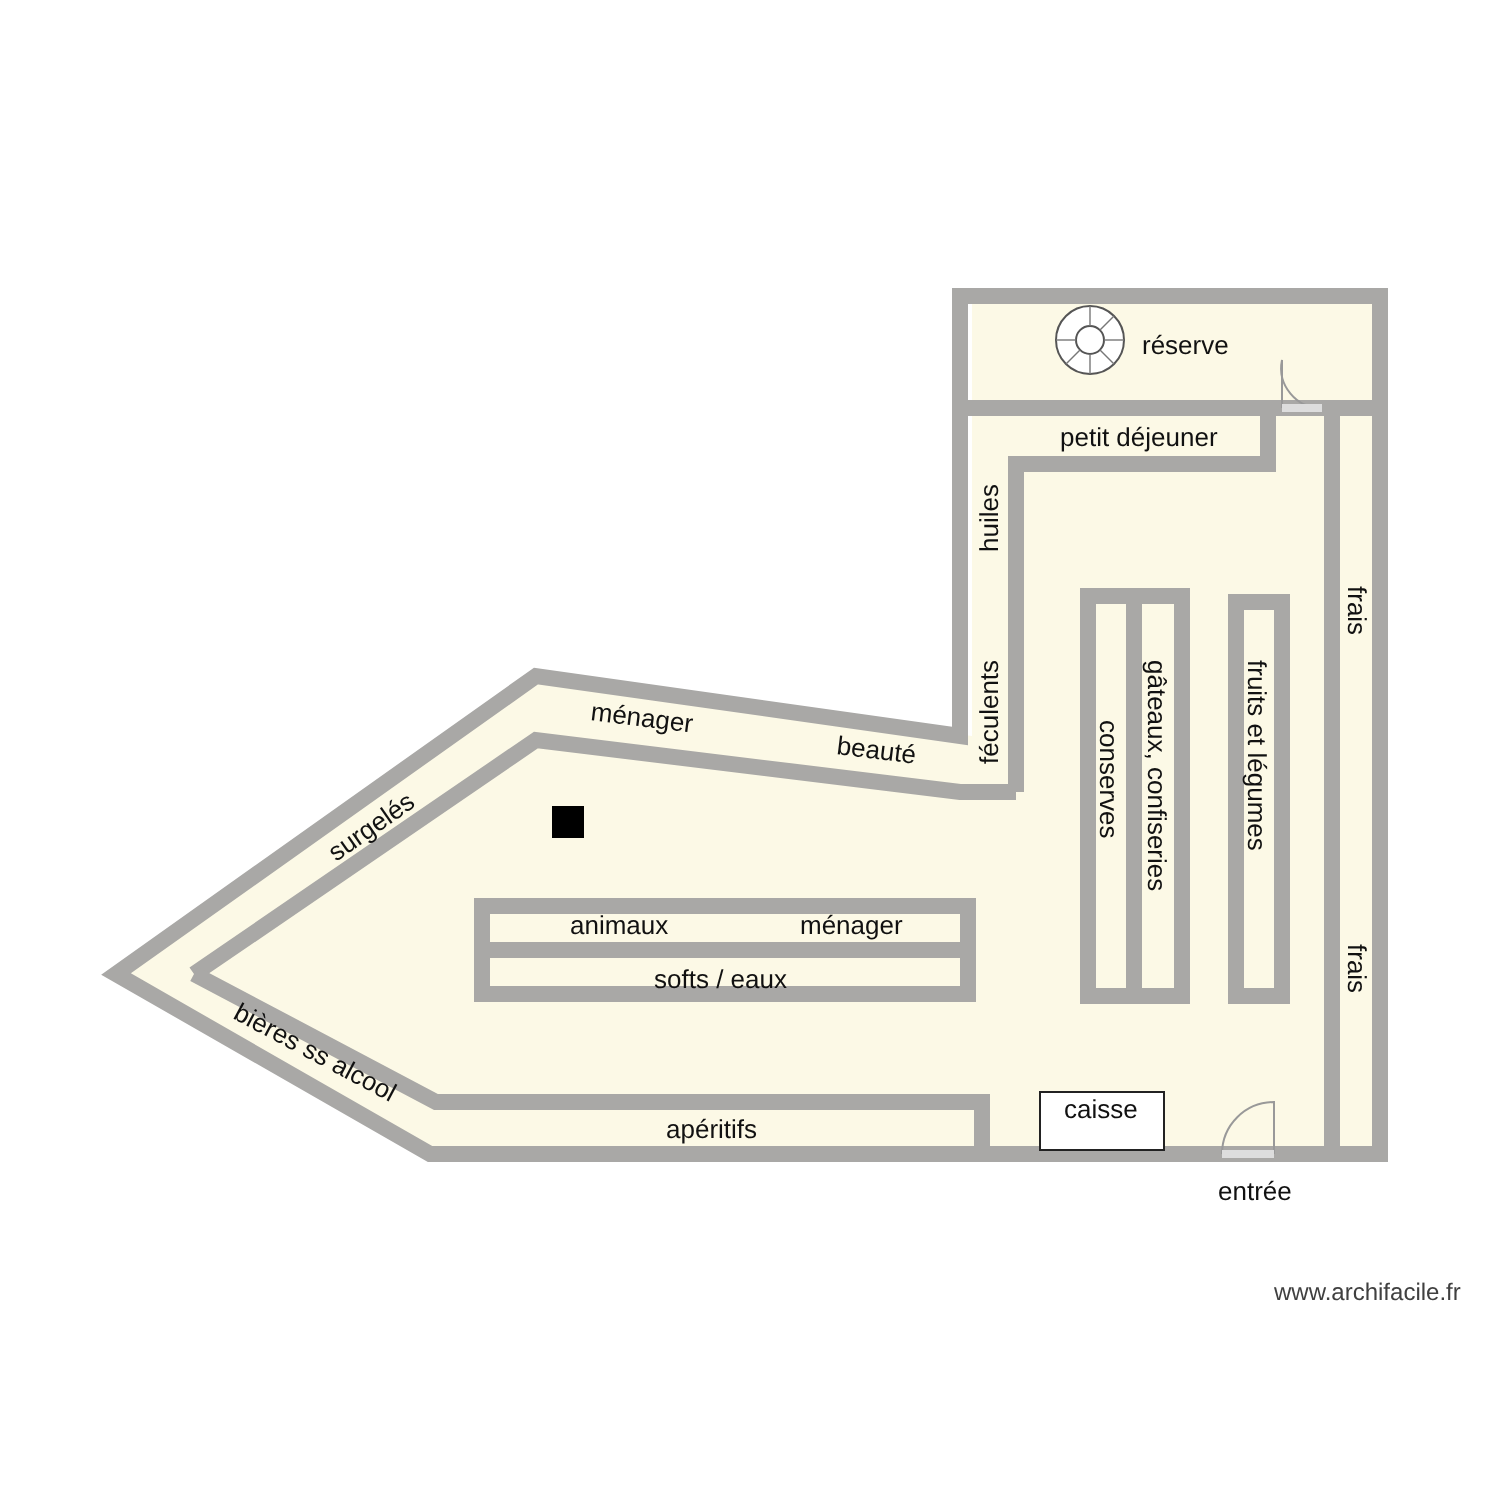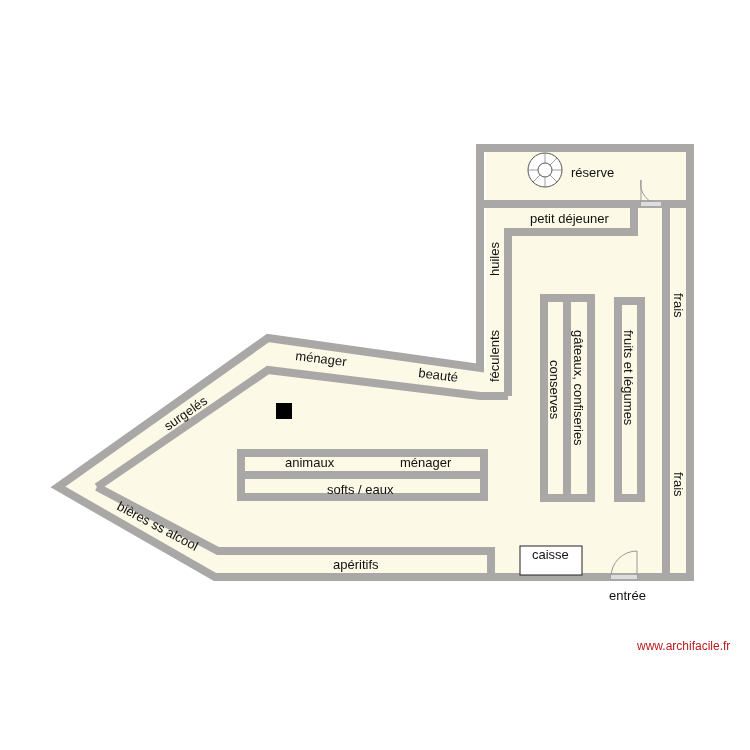--- a/index.html
+++ b/index.html
@@ -1,21 +1,21 @@
 <!DOCTYPE html>
 <html><head>
   <meta charset="utf-8">
   <style>
     html, body { margin: 0; padding: 0; background: #ffffff; }
     body { width: 750px; height: 750px; position: relative; overflow: hidden; font-family: "Liberation Sans", "DejaVu Sans", sans-serif; }
     svg { position: absolute; left: 0; top: 0; }
     .wall { fill: none; stroke: #a9a8a6; stroke-width: 8; stroke-linejoin: miter; }
     .floor { fill: #fcf9e6; }
     .lbl { font-family: "Liberation Sans", "DejaVu Sans", sans-serif; font-size: 13px; fill: #111; }
-    .watermark { position: absolute; left: 637px; top: 639px; font-size: 12px; color: #b91c1c; font-family: "Liberation Sans", sans-serif; }
+    .watermark { position: absolute; left: 637px; top: 639px; font-size: 12px; color: #404040; font-family: "Liberation Sans", sans-serif; }
   </style>
 </head>
 <body>
 
 <svg width="750" height="750" viewBox="0 0 750 750">
 
   <g>
     <polygon class="floor" points="486,148 690,148 690,577 215,577 58,487 268,338 486,368"></polygon>
   </g>
 

